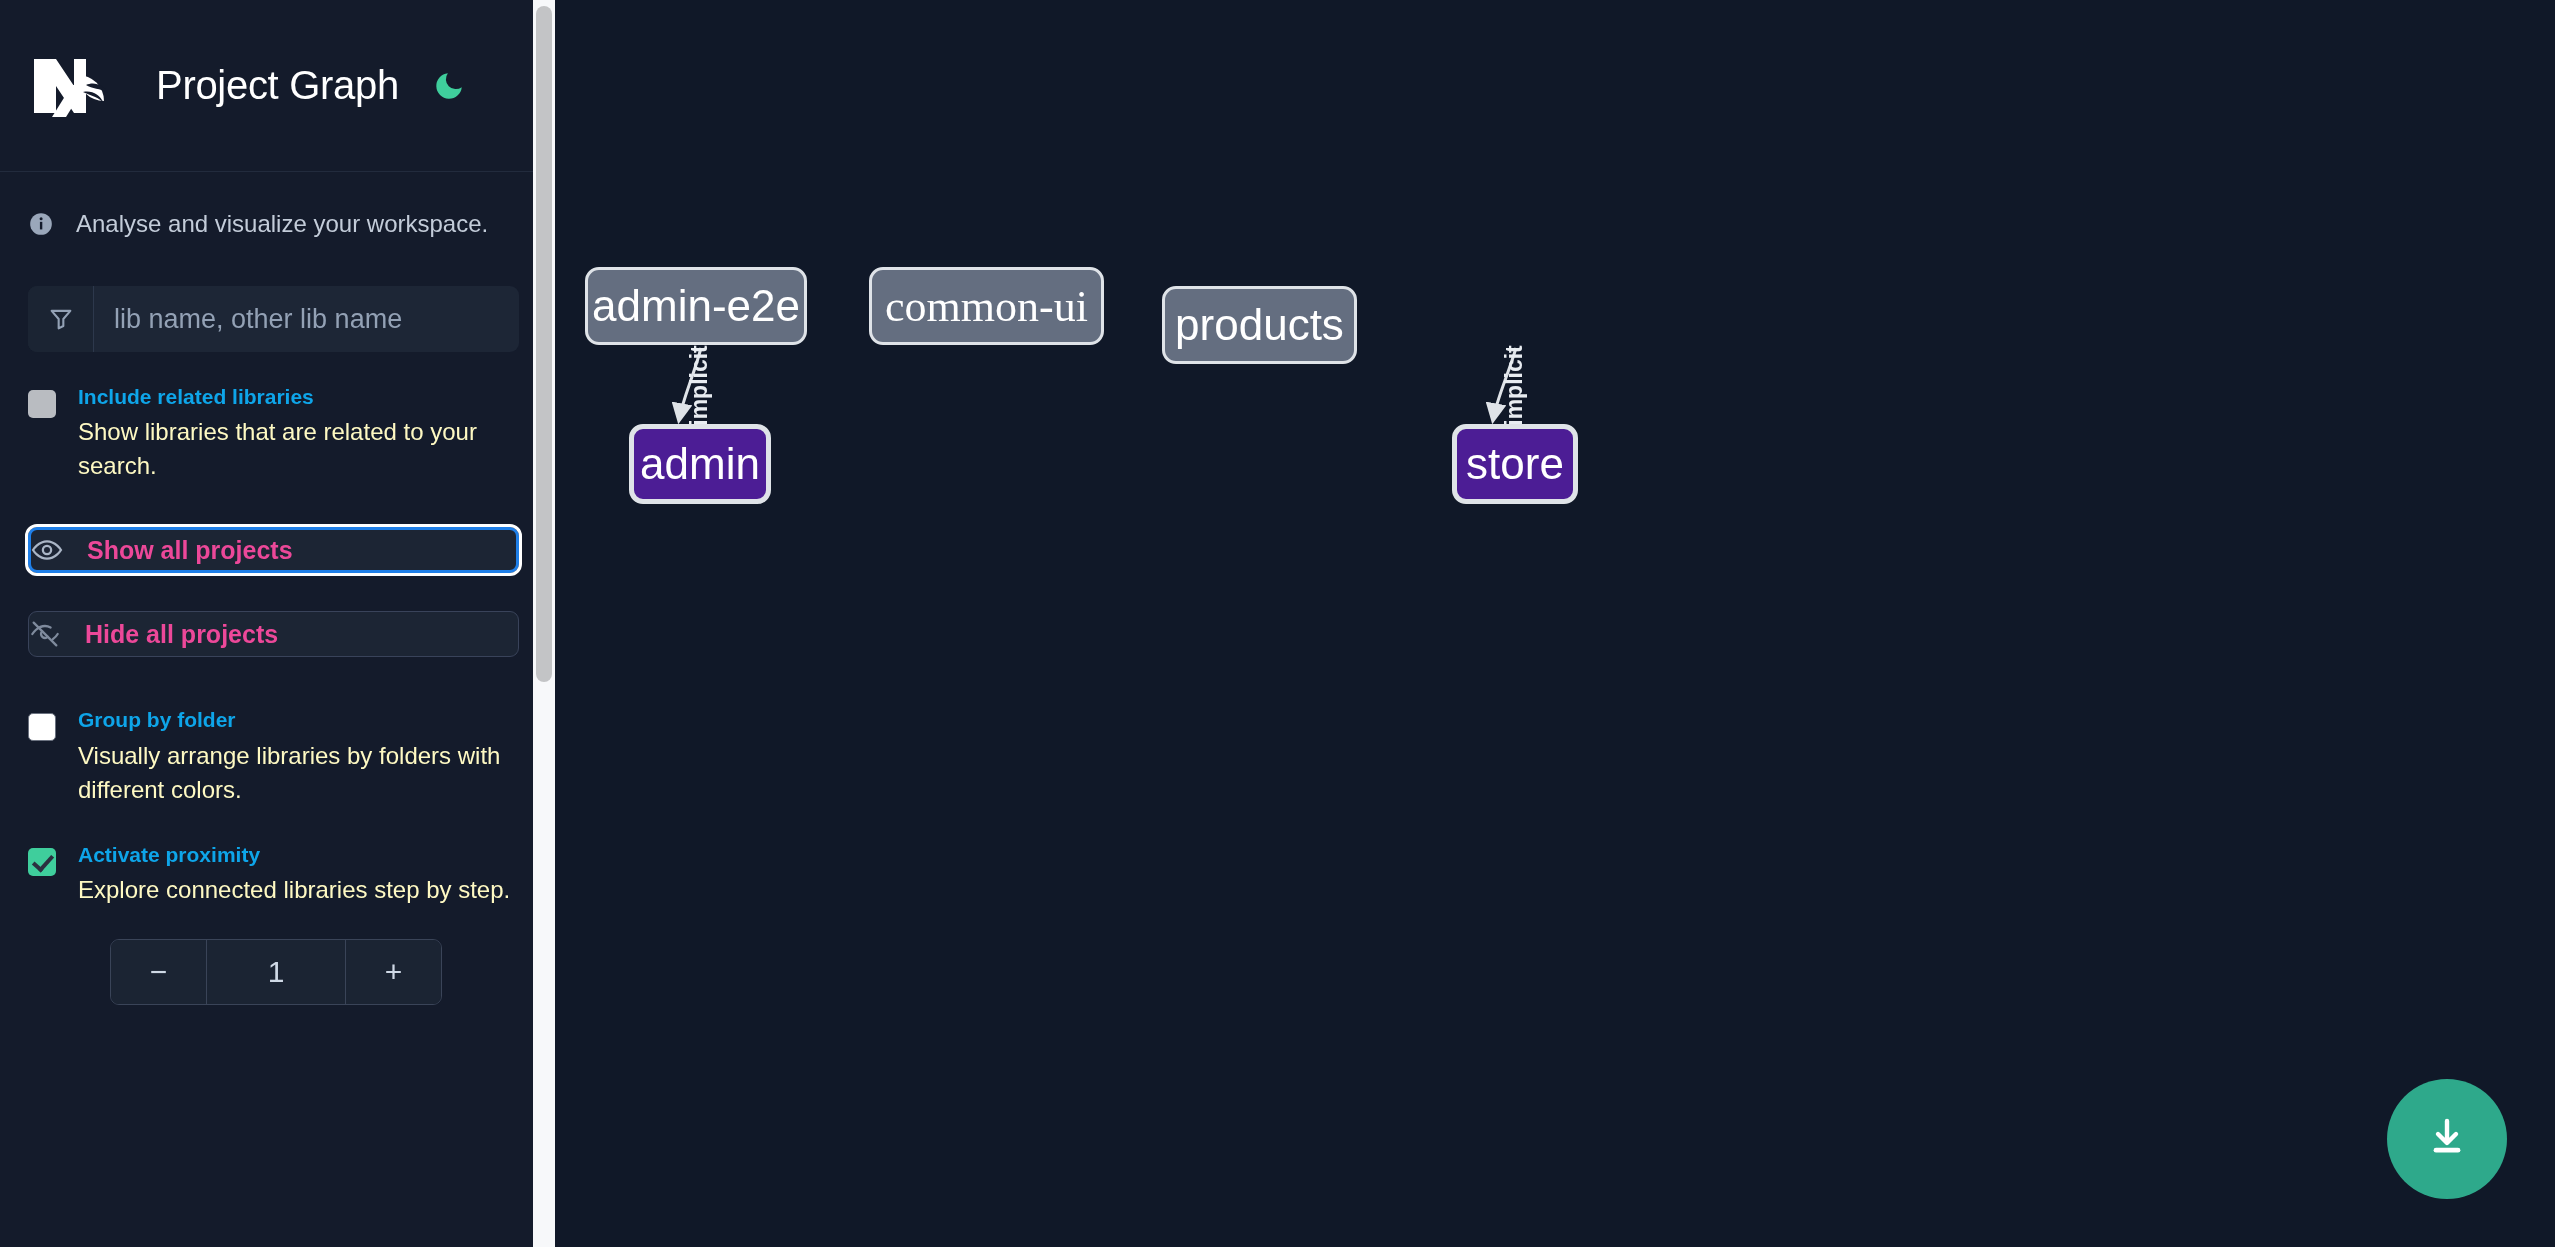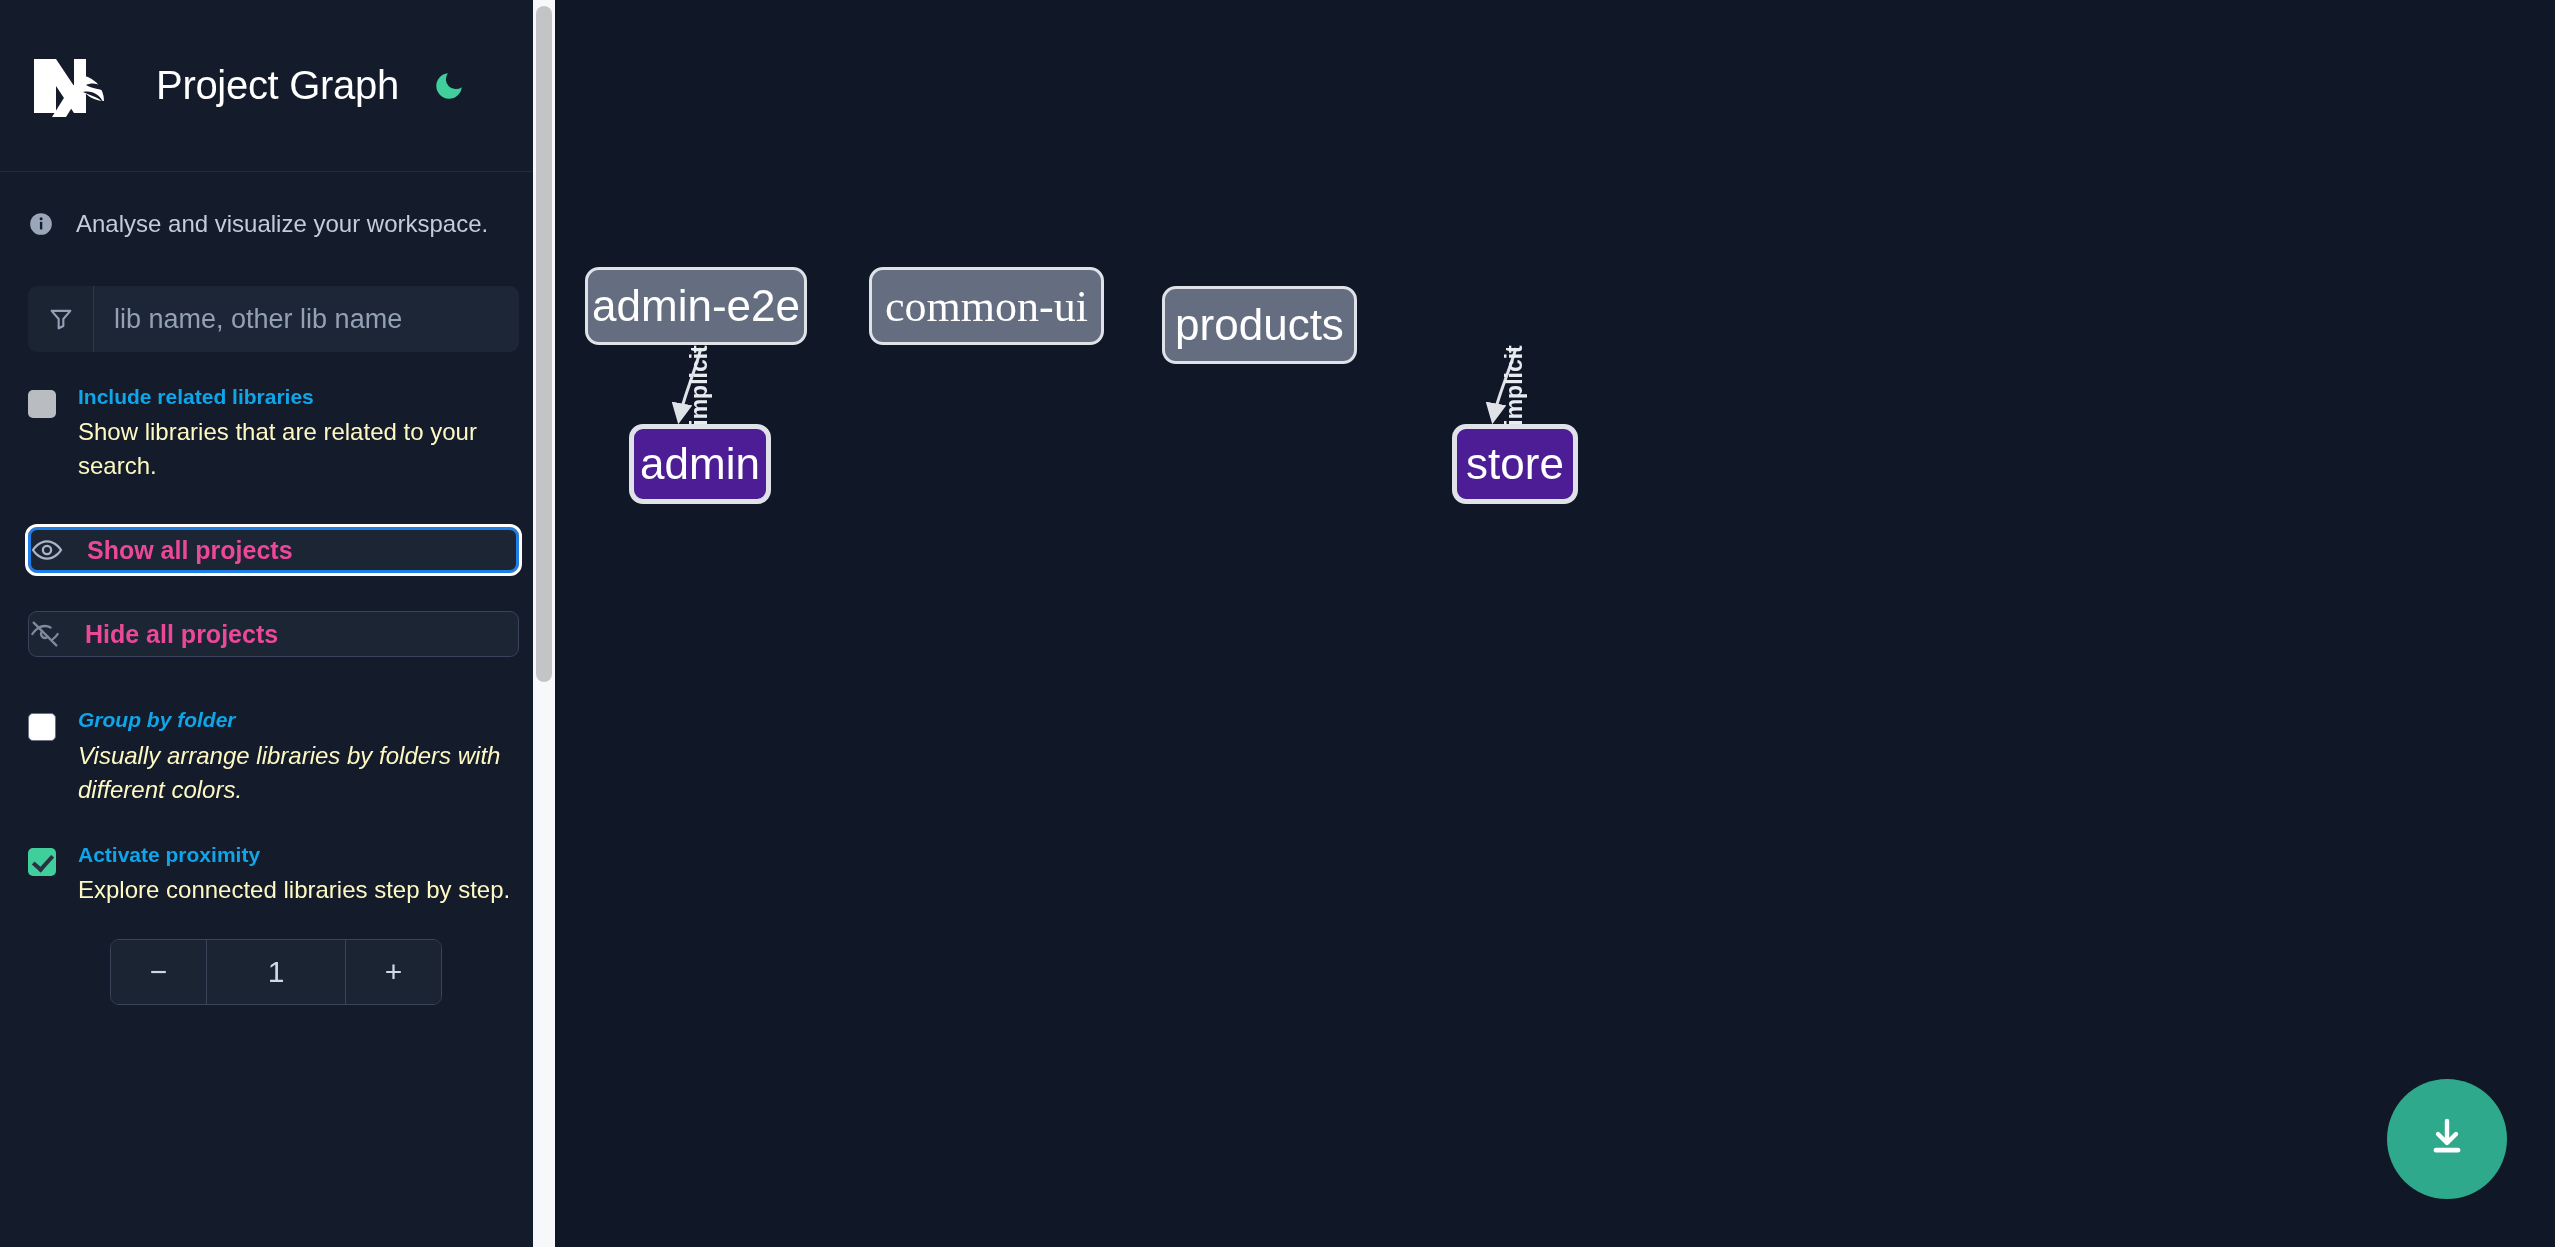--- a/index.html
+++ b/index.html
@@ -282,21 +282,21 @@
         <span class="bicon">
           <svg viewBox="0 0 24 24" width="32" height="32">
             <path d="M2.5 12S6.2 6 12 6c1.6 0 3 .45 4.2 1.1M21.5 12s-1.3 2.2-3.6 3.9M9.9 9.9A3 3 0 0 0 12 15a3 3 0 0 0 2.1-.9" fill="none" stroke="#7f8b9d" stroke-width="1.7" stroke-linecap="round"></path>
             <line x1="3.5" y1="3.5" x2="20.5" y2="20.5" stroke="#7f8b9d" stroke-width="1.7" stroke-linecap="round"></line>
           </svg>
         </span>
         <span>Hide all projects</span>
       </div>
     </div>
 
-    <div class="check-block" style="padding-top:50px;font-style:italic;">
+    <div class="check-block" style="padding-top:50px;">
       <span class="cbox white"></span>
       <div class="check-texts">
         <div class="check-title">Group by folder</div>
         <div class="check-desc">Visually arrange libraries by folders with different colors.</div>
       </div>
     </div>
 
     <div class="check-block" style="padding-top:35px;">
       <span class="cbox green"></span>
       <div class="check-texts">

